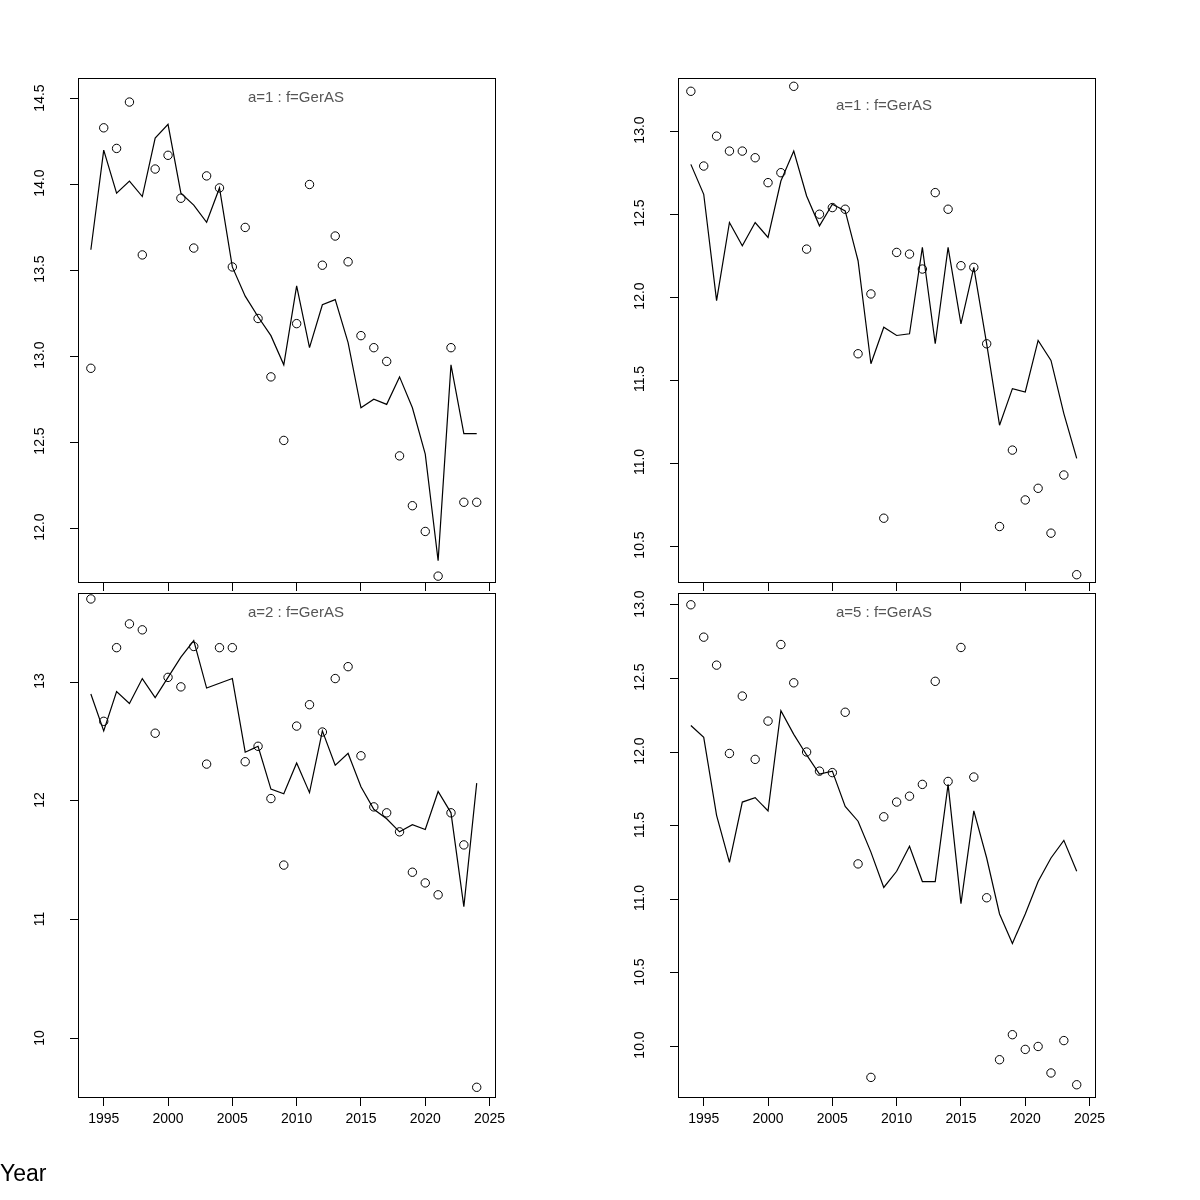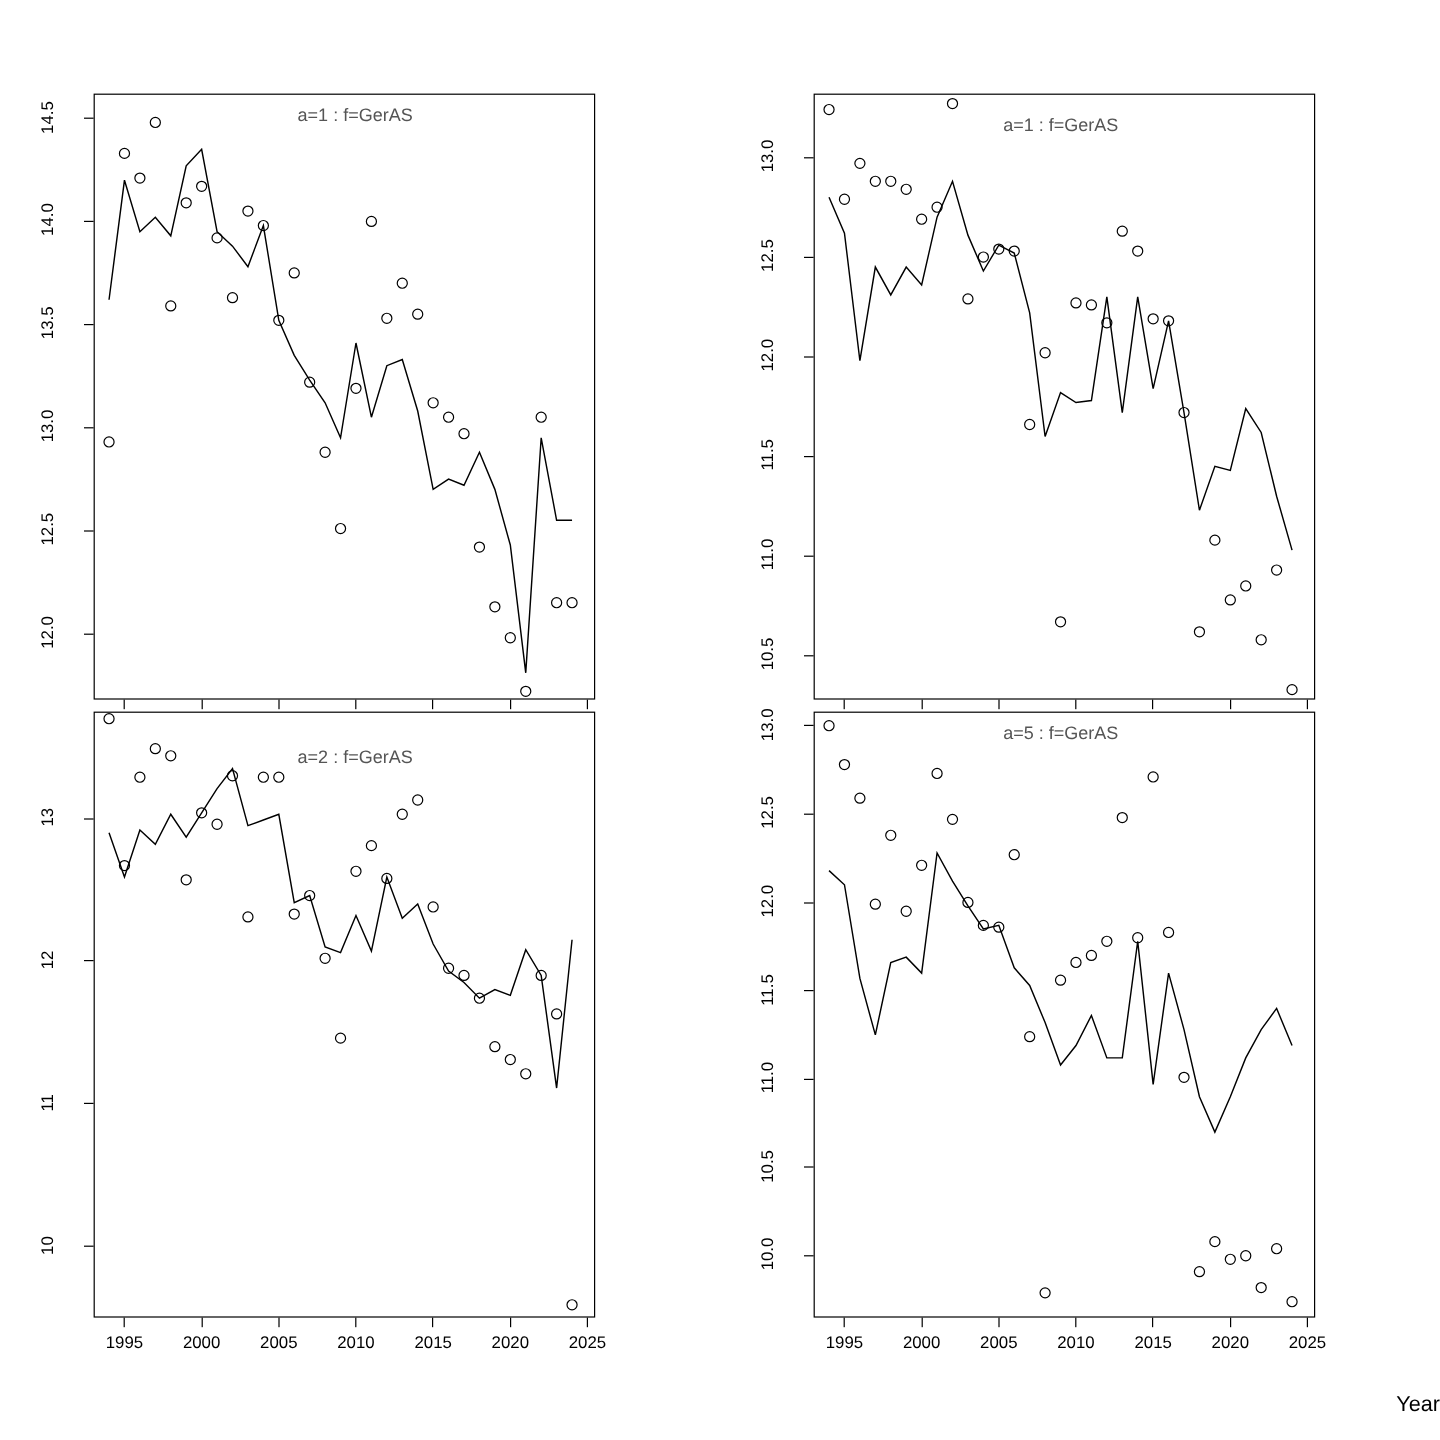--- a/index.html
+++ b/index.html
@@ -45,23 +45,23 @@
   }
   .axis-label-x {
     position: absolute;
     font-size: 14px;
     color: #000000;
     white-space: nowrap;
     text-align: center;
   }
   .xlabel-main {
     position: absolute;
-    font-size: 18px;
+    font-size: 23px;
     color: #000000;
-    text-align: right;
+    text-align: left;
     width: 100%;
     left: 0;
   }
   .tick {
     position: absolute;
     background: #000000;
   }
   svg.series {
     position: absolute;
     left: 0; top: 0;
@@ -146,21 +146,21 @@
         <circle cx="425.26153846153846" cy="499.9407894736842" r="4.2" fill="none" stroke="#000000" stroke-width="1"></circle>
         <circle cx="438.12307692307695" cy="488.3125" r="4.2" fill="none" stroke="#000000" stroke-width="1"></circle>
         <circle cx="450.9846153846154" cy="533.1644736842104" r="4.2" fill="none" stroke="#000000" stroke-width="1"></circle>
         <circle cx="463.84615384615387" cy="475.0230263157895" r="4.2" fill="none" stroke="#000000" stroke-width="1"></circle>
         <circle cx="476.70769230769235" cy="574.6940789473683" r="4.2" fill="none" stroke="#000000" stroke-width="1"></circle>
       </svg>
   </div>
 
   <div class="panel" style="left:0px; top:583px; width:600px; height:560px;">
     <div class="plot-frame" style="left:78px; top:10px; width:418px; height:505px;"></div>
-    <div class="panel-title" style="left:248px; top:20px;margin-top:20px;">a=2  :  f=GerAS</div>
+    <div class="panel-title" style="left:248px; top:20px;">a=2  :  f=GerAS</div>
     <svg class="series" width="600" height="560">
         <polyline points="90.86153846153846,111 103.72307692307692,147.83529411764704 116.58461538461539,108.62352941176471 129.44615384615383,120.50588235294117 142.30769230769232,95.55294117647065 155.16923076923078,114.56470588235305 168.03076923076924,94.36470588235301 180.8923076923077,74.16470588235285 193.75384615384615,57.52941176470591 206.6153846153846,105.05882352941188 219.47692307692307,100.30588235294113 232.33846153846156,95.55294117647065 245.20000000000002,169.22352941176473 258.0615384615385,163.28235294117638 270.9230769230769,206.05882352941182 283.7846153846154,210.81176470588224 296.6461538461539,179.9176470588235 309.5076923076923,209.6235294117647 322.3692307692308,147.83529411764704 335.2307692307692,182.29411764705873 348.0923076923077,170.41176470588226 360.95384615384614,203.6823529411766 373.81538461538463,226.2588235294118 386.6769230769231,235.76470588235298 399.53846153846155,248.83529411764704 412.40000000000003,241.7058823529411 425.26153846153846,246.4588235294118 438.12307692307695,208.43529411764706 450.9846153846154,229.82352941176464 463.84615384615387,323.6941176470589 476.70769230769235,200.11764705882348" fill="none" stroke="#000000" stroke-width="1.2"></polyline>
         <circle cx="90.86153846153846" cy="15.941176470588346" r="4.2" fill="none" stroke="#000000" stroke-width="1"></circle>
         <circle cx="103.72307692307692" cy="138.32941176470592" r="4.2" fill="none" stroke="#000000" stroke-width="1"></circle>
         <circle cx="116.58461538461539" cy="64.65882352941185" r="4.2" fill="none" stroke="#000000" stroke-width="1"></circle>
         <circle cx="129.44615384615383" cy="40.894117647058806" r="4.2" fill="none" stroke="#000000" stroke-width="1"></circle>
         <circle cx="142.30769230769232" cy="46.83529411764715" r="4.2" fill="none" stroke="#000000" stroke-width="1"></circle>
         <circle cx="155.16923076923078" cy="150.21176470588233" r="4.2" fill="none" stroke="#000000" stroke-width="1"></circle>
         <circle cx="168.03076923076924" cy="94.36470588235301" r="4.2" fill="none" stroke="#000000" stroke-width="1"></circle>
         <circle cx="180.8923076923077" cy="103.87058823529401" r="4.2" fill="none" stroke="#000000" stroke-width="1"></circle>

